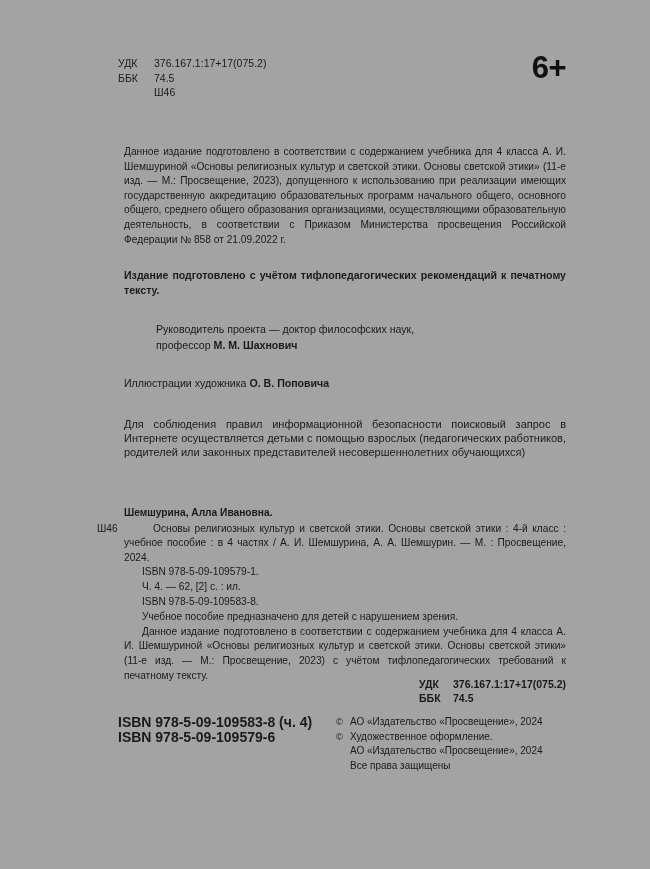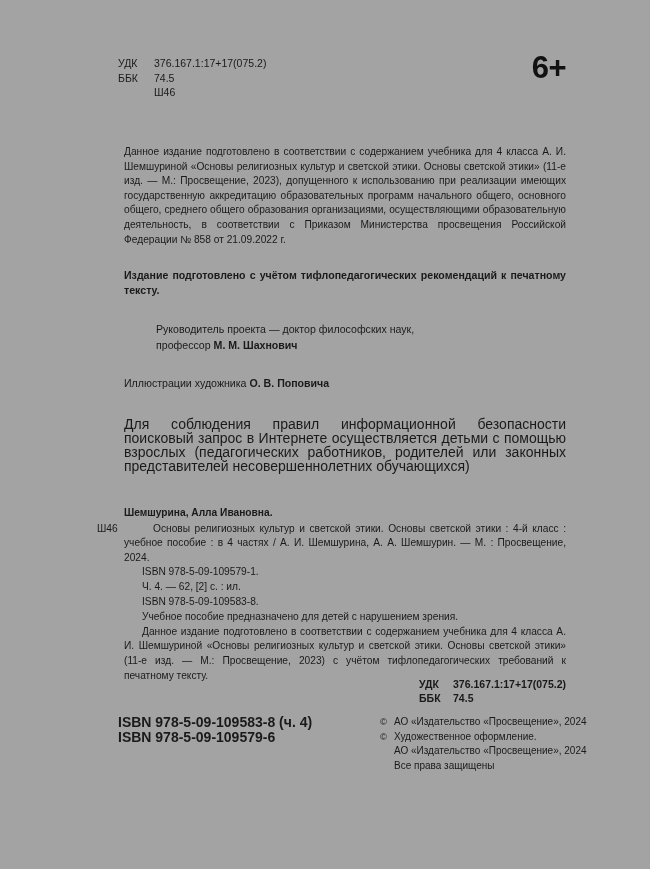--- a/index.html
+++ b/index.html
@@ -64,21 +64,21 @@
   }
   .block-conformity { top: 145px; }
   .block-typhlo {
     top: 268px;
     font-weight: 700;
     font-size: 10.6px;
     line-height: 15px;
   }
   .block-head     { top: 322px; text-align: left; line-height: 15.5px; font-size: 10.6px; margin-left: 32px;}
   .block-illus    { top: 376px; text-align: left; font-size: 10.6px; }
-  .block-safety   { top: 417px; font-size: 14px; line-height: 14px; }
+  .block-safety   { top: 417px; font-size: 11px; line-height: 14px; }
 
   .bold { font-weight: 700; }
 
   
   .biblio {
     position: absolute;
     left: 97px;
     width: 469px;
     font-size: 10.2px;
     line-height: 14.6px;
@@ -149,21 +149,20 @@
   .copyright-block {
     position: absolute;
     left: 336px;
     top: 715px;
     font-size: 10px;
     line-height: 14.5px;
     white-space: nowrap;
   }
   .copy-row {
     display: block;
-    margin-left: 44px;
   }
   .copy-mark {
     display: inline-block;
     width: 14px;
     font-size: 9.5px;
     vertical-align: baseline;
   }
   .copy-mark.blank { visibility: hidden; }
   .copy-text { display: inline-block; }
 </style>

